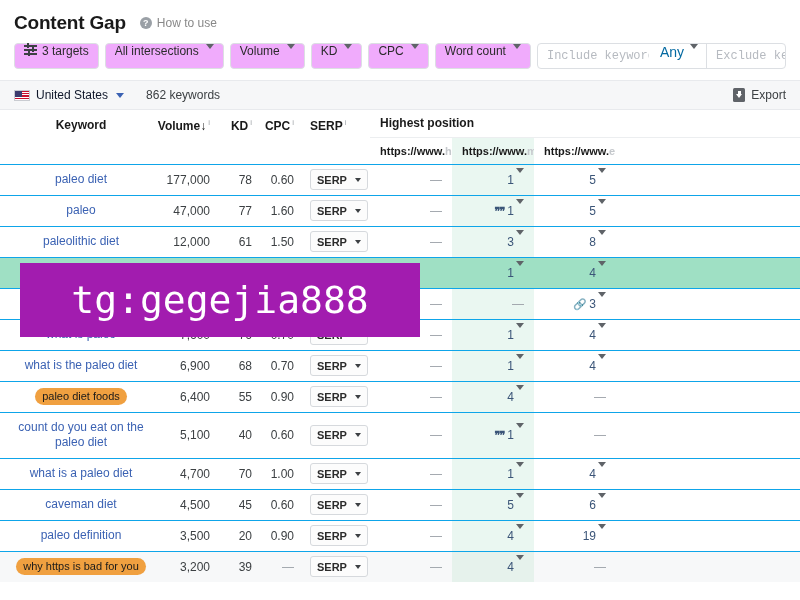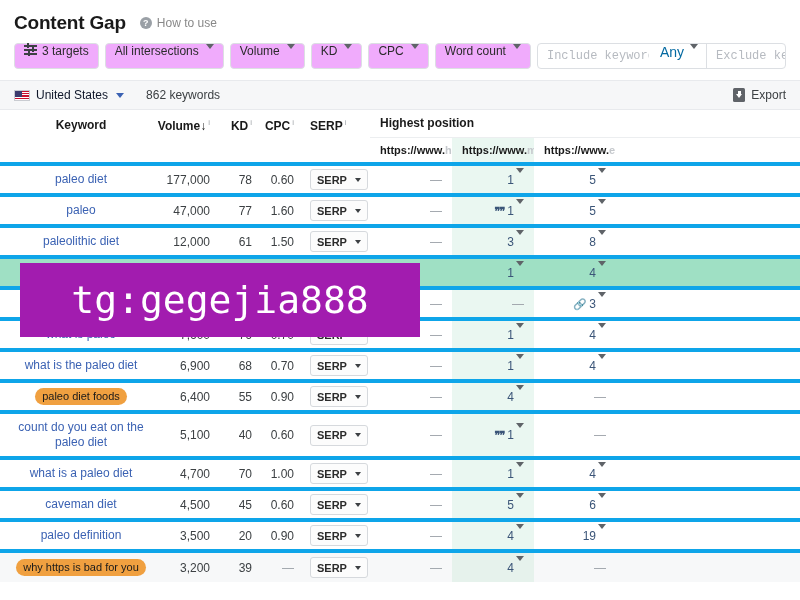--- a/index.html
+++ b/index.html
@@ -152,21 +152,21 @@
     border-bottom: 1px solid #eceef0;
   }
   .urlcell {
     font-size: 11px; color: #1a1a1a; font-weight: bold;
     text-align: left; padding-left: 10px !important;
     overflow: hidden; white-space: nowrap;
   }
   .urlcell span.fade { color: #c5c8cc; }
   .hl-col { background: #eaf7f1; }
 
-  tbody tr { border-top: 4px solid #0ea5e9; }
+  tbody tr { border-top: 1px solid #0ea5e9; }
   tbody td {
     font-size: 12px; color: #3c4043; height: 31px;
     padding: 0; vertical-align: middle;
   }
   tbody tr.tall td { height: 46px; }
   .kwlink { color: #3b62b3; font-size: 12px; line-height: 1.25; }
   .kw-badge {
     display: inline-block; background: #f0a040; color: #1a1a1a;
     border-radius: 10px; padding: 2px 7px; font-size: 11px;
     line-height: 1.2;

